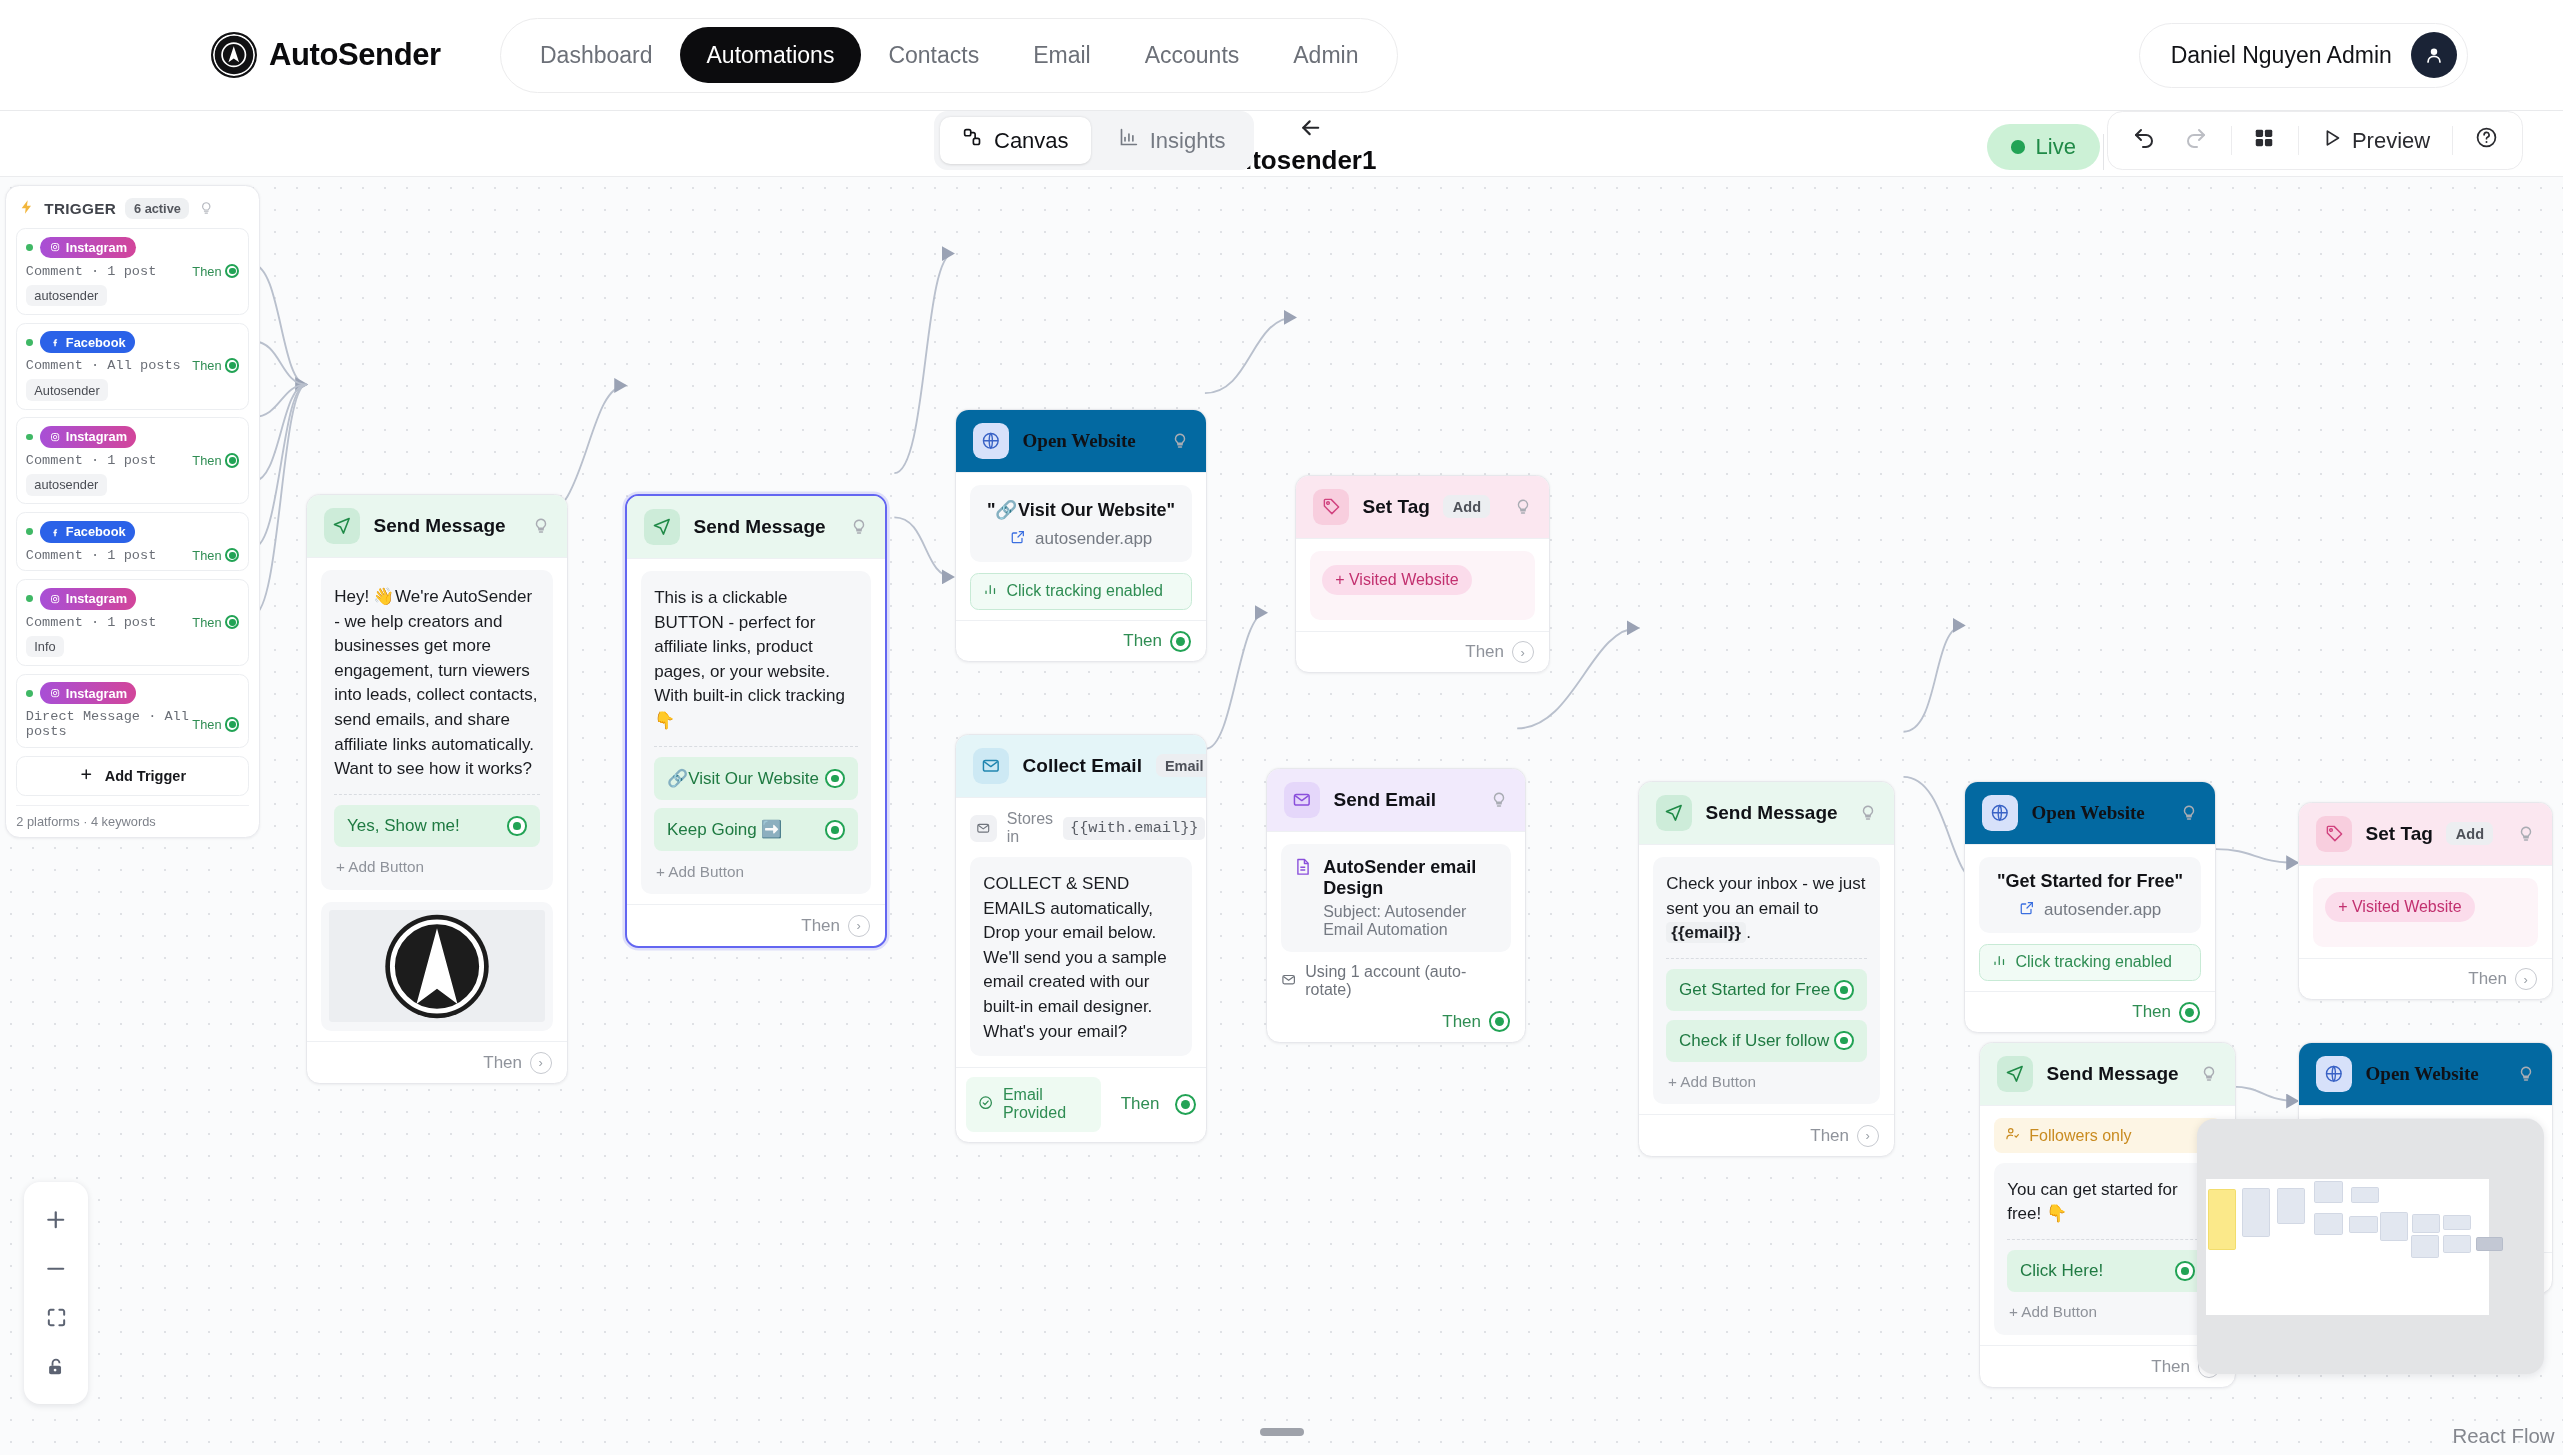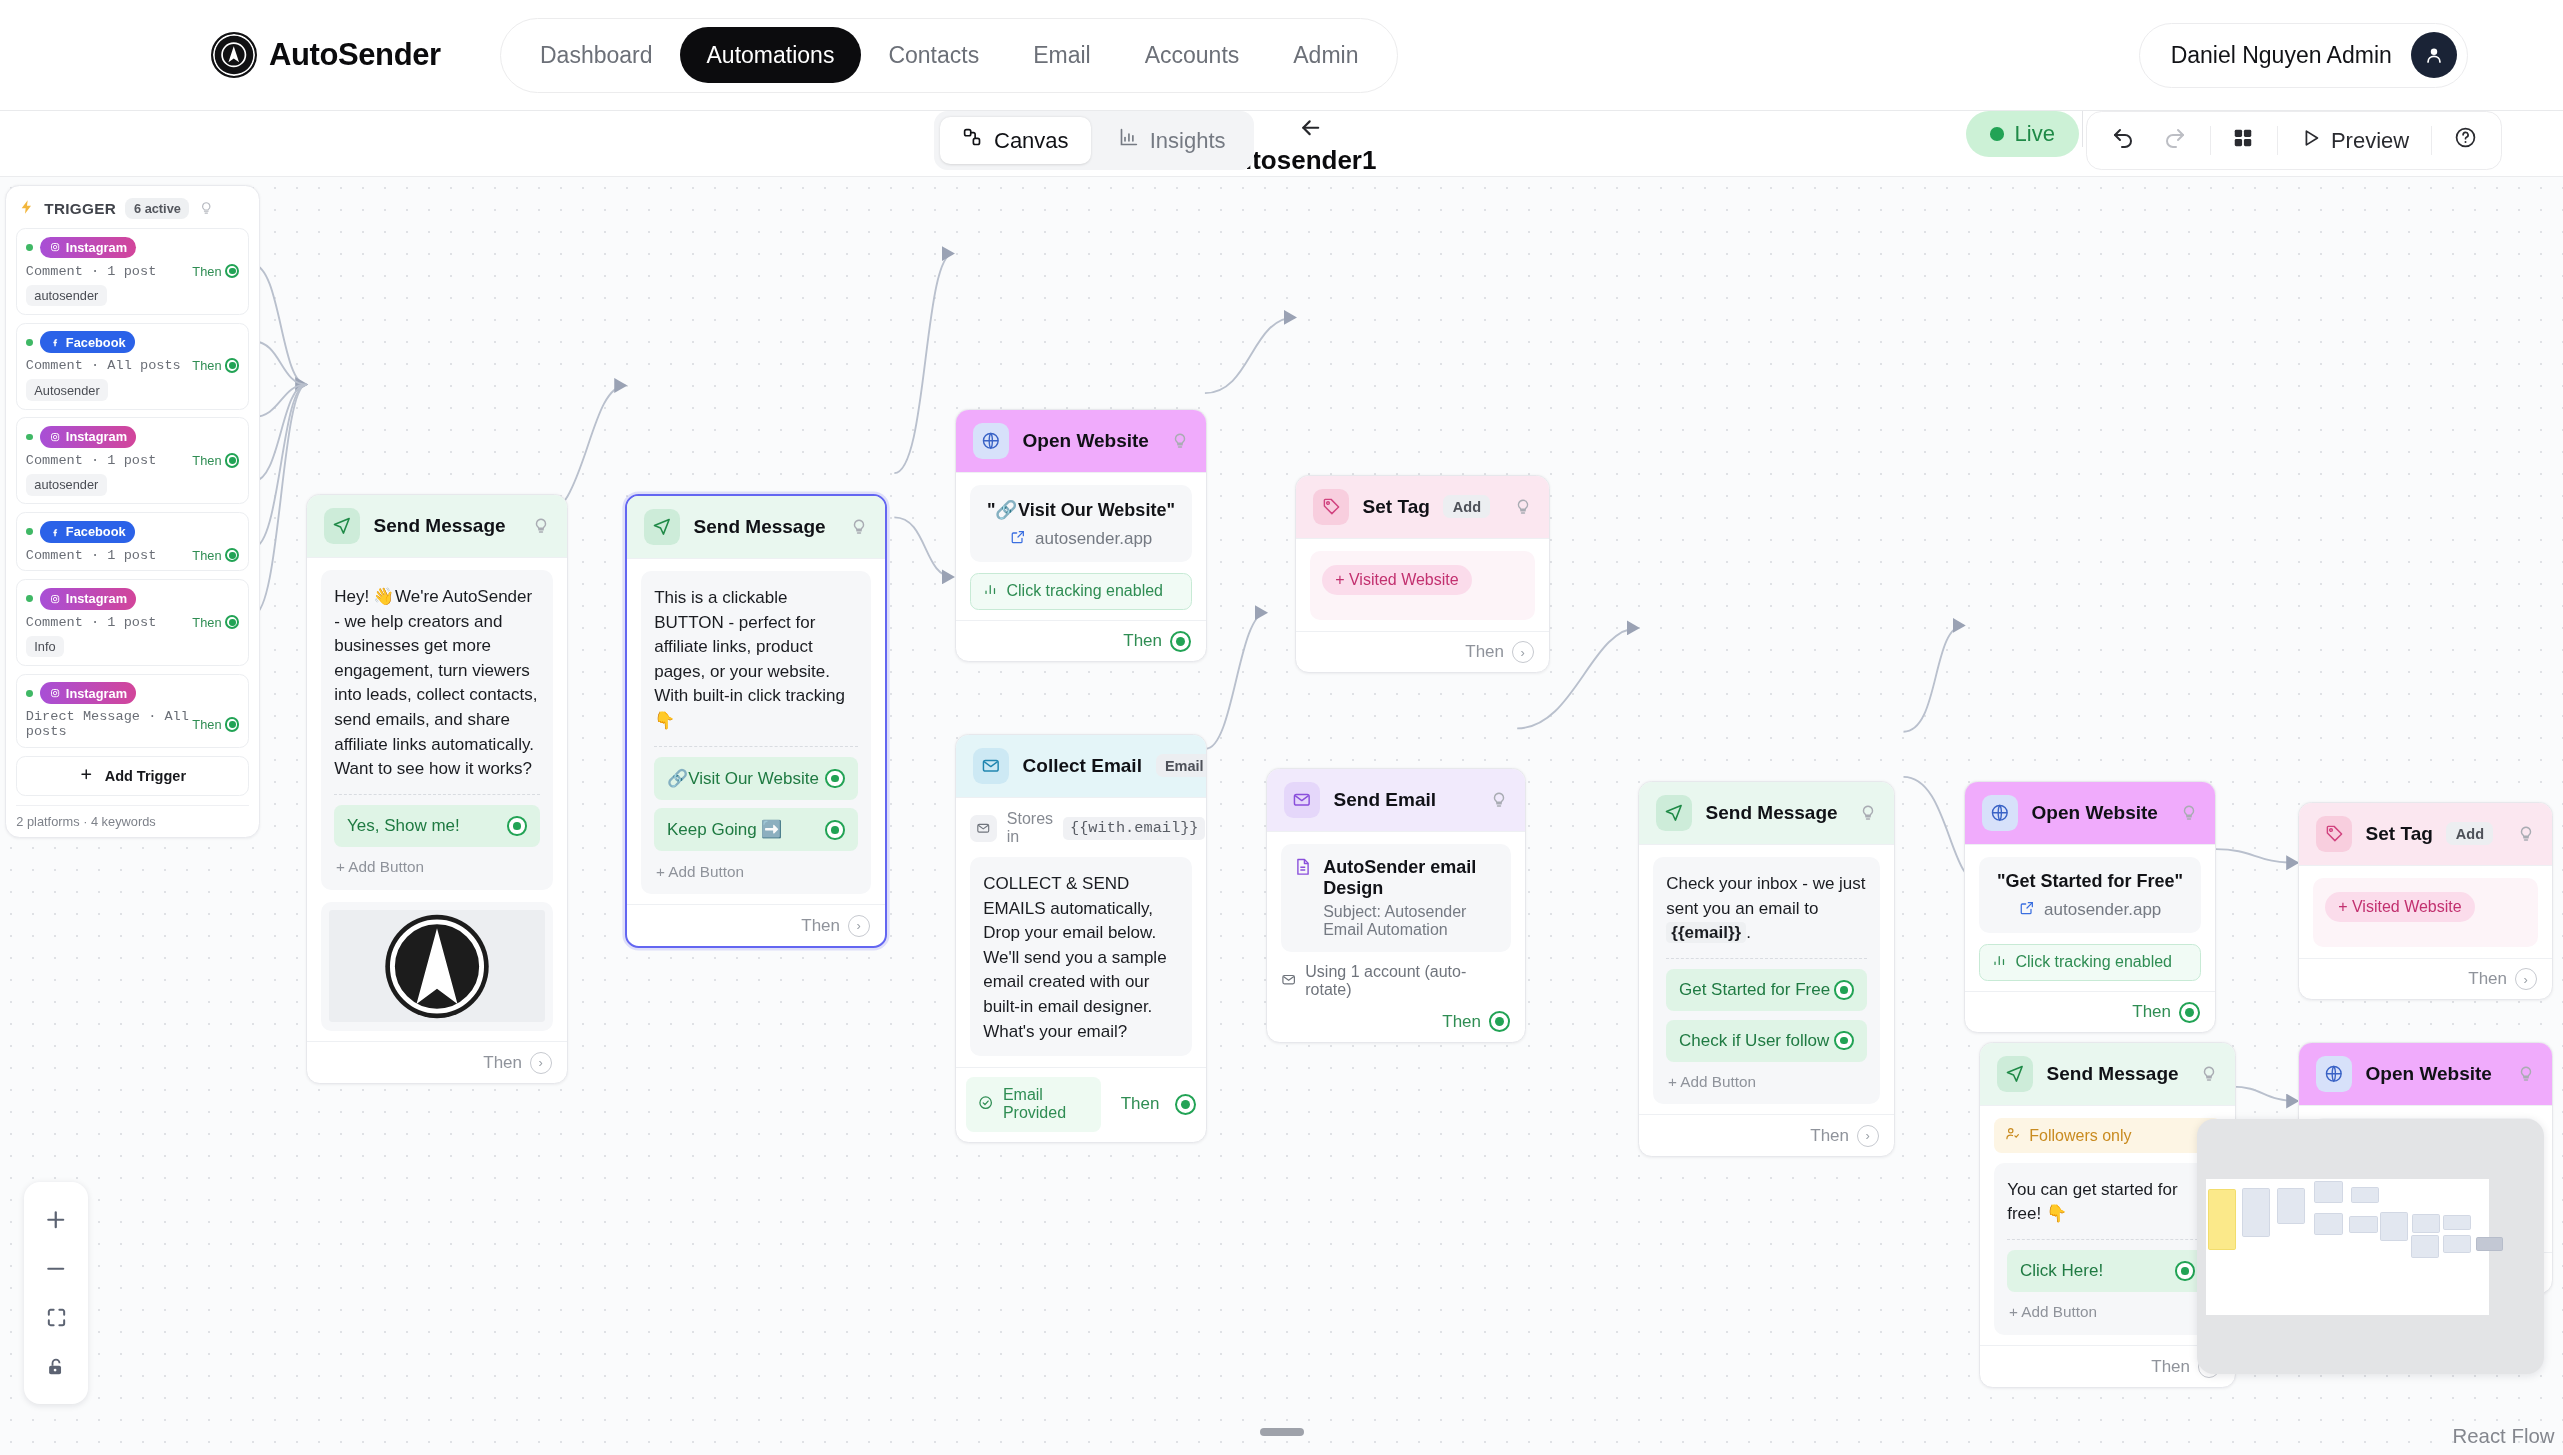--- a/index.html
+++ b/index.html
@@ -74,21 +74,21 @@
     display: flex; align-items: center; gap: 5.1px;
     background: #f3f4f6; border-radius: 13.6px; padding: 6px;
   }
   .viewtab {
     display: flex; align-items: center; gap: 11px;
     padding: 10.2px 22px; border-radius: 10.2px;
     font-size: 22px; color: #757a83; cursor: pointer;
   }
   .viewtab.active { background: #ffffff; color: #111216; font-weight: 400; box-shadow: 0 0.9px 2.6px rgba(0,0,0,.12); }
 
-  .tb-right { position: absolute; right: 61px; display: flex; align-items: flex-start; gap: 3px; }
+  .tb-right { position: absolute; right: 40px; display: flex; align-items: flex-end; gap: 3px; }
   .livechip {
     display: flex; align-items: center; gap: 11px;
     background: #ccf1d6; color: #1f8a47;
     border-radius: 25.5px; padding: 10.2px 24px; font-size: 22px; cursor: pointer;
   }
   .livedot { width: 13.6px; height: 13.6px; border-radius: 50%; background: #22a355; }
   .tb-sep { width: 0.9px; height: 36px; background: #e3e4e7; }
   .tb-group {
     display: flex; align-items: center; gap: 1.7px;
     border: 0.9px solid #ececee; border-radius: 15.3px; padding: 5.1px 10.2px;
@@ -121,21 +121,21 @@
     overflow: hidden;
   }
   .node.selected { border: 2.6px solid #6366f1; box-shadow: 0 0 0 2.6px rgba(99,102,241,.18); }
 
   .nhead {
     display: flex; align-items: center; gap: 13.6px;
     padding: 12.8px 17px;
     border-bottom: 0.9px solid #eef0f3;
   }
   .nhead.msg  { background: #e9f7ef; }
-  .nhead.web  { background: #f0abfc; }
+  .nhead.web  { background: #0369a1; font-family: Liberation Serif, serif; }
   .nhead.tag  { background: #fbe7f0; }
   .nhead.mail { background: #e4f5f8; }
   .nhead.sendmail { background: #f1eafc; }
 
   .nicon { width: 36px; height: 36px; border-radius: 9.4px; display: flex; align-items: center; justify-content: center; flex: 0 0 auto; }
   .nicon.msg  { background: #cdecd9; }
   .nicon.web  { background: #d7e1fa; }
   .nicon.tag  { background: #f8cede; }
   .nicon.mail { background: #cde9f4; }
   .nicon.sendmail { background: #e5d7fa; }

